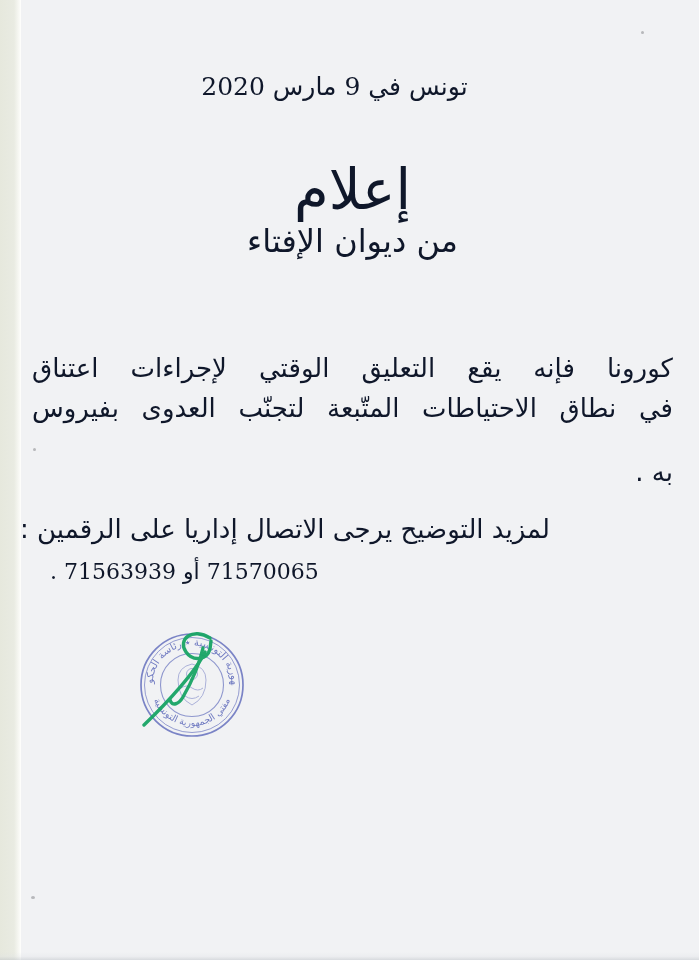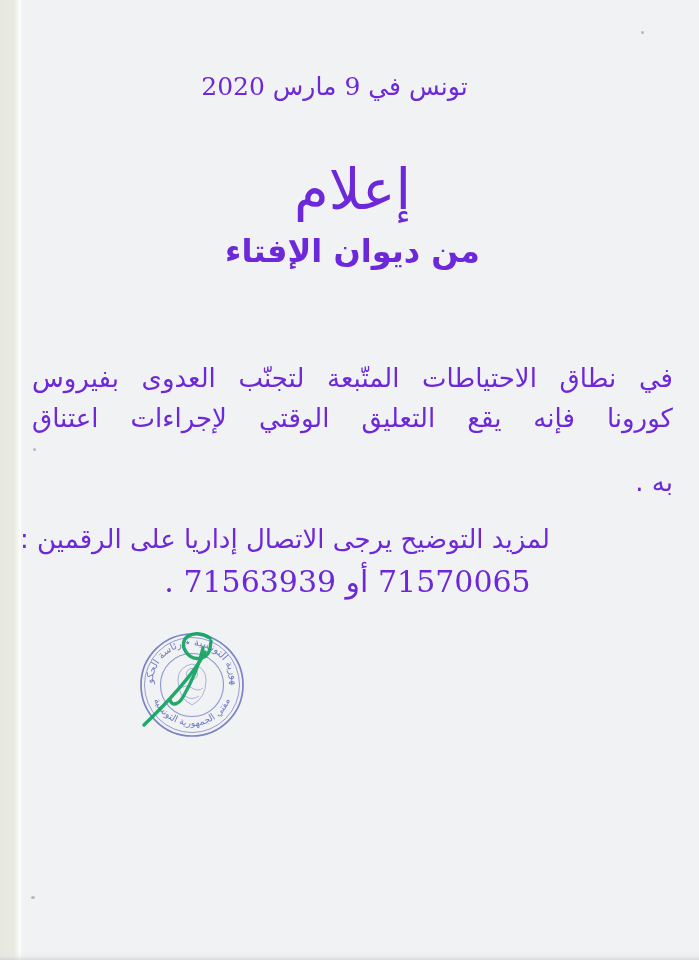--- a/index.html
+++ b/index.html
@@ -6,21 +6,21 @@
   body {
     width: 699px; height: 960px;
     font-family: "DejaVu Sans", sans-serif;
     background: #ffffff;
   }
   .scan {
     position: relative;
     width: 699px; height: 960px;
     background: #f1f2f4;
     overflow: hidden;
-    color: #6d28d9;
+    color: #0f172a;
   }
   
   .edge-strip {
     position: absolute; left: 0; top: 0; bottom: 0;
     width: 20px;
     background: linear-gradient(to right, #e6e8dd 0%, #e9ebe2 70%, #f6f7f2 92%, #fbfbf8 100%);
     border-right: 1px solid #fdfdfb;
   }
   .scan::after { 
     content: "";
@@ -42,25 +42,23 @@
     font-family: "DejaVu Serif", "DejaVu Sans", serif;
     transform: translateX(-12px);
   }
   .title {
     margin-top: 56px;
     text-align: center;
     font-size: 56px;
     transform: translateX(6px);
   }
   .subtitle {
-    margin-top: 10px;
     text-align: center;
     font-size: 32px;
     transform: translateX(6px);
-    font-weight: bold;
   }
   .body-block {
     margin-top: 88px;
     padding-left: 12px;
     font-size: 26px;
   }
   .body-line {
     line-height: 40px;
     text-align: justify;
     text-align-last: justify;
@@ -68,24 +66,24 @@
   }
   .body-line:last-child {
     text-align-last: right;
     white-space: normal;
     margin-top: 24px;
   }
   .contact-block { margin-top: 16px; font-size: 26px; }
   .contact-line { line-height: 42px; text-align: left; }
   .phones-line {
     line-height: 44px;
-    text-align: center;
+    text-align: left;
     padding-left: 30px;
     padding-right: 28px;
-    font-size: 30px;
+    font-size: 22px;
     font-family: "DejaVu Serif", "DejaVu Sans", serif;
   }
   .stamp-wrap {
     position: absolute;
     left: 87px; top: 600px;  
     width: 170px; height: 170px;
   }
   .speck { position: absolute; width: 3px; height: 3px; border-radius: 50%;
            background: rgba(125,125,130,0.5); }
   .speck.s1 { left: 641px; top: 31px; }
@@ -103,22 +101,22 @@
 
   <div class="page">
 
     <div class="date-line">تونس في 9 مارس 2020</div>
 
     <div class="title">إعلام</div>
 
     <div class="subtitle">من ديوان الإفتاء</div>
 
     <div class="body-block">
+      <div class="body-line">كورونا فإنه يقع التعليق الوقتي لإجراءات اعتناق</div>
       <div class="body-line">في نطاق الاحتياطات المتّبعة لتجنّب العدوى بفيروس</div>
-      <div class="body-line">كورونا فإنه يقع التعليق الوقتي لإجراءات اعتناق</div>
       <div class="body-line">به .</div>
     </div>
 
     <div class="contact-block">
       <div class="contact-line">لمزيد التوضيح يرجى الاتصال إداريا على الرقمين :</div>
       <div class="phones-line">71570065 أو 71563939 .</div>
     </div>
 
     <div class="stamp-wrap">
       <svg width="170" height="170" viewBox="0 0 170 170">

